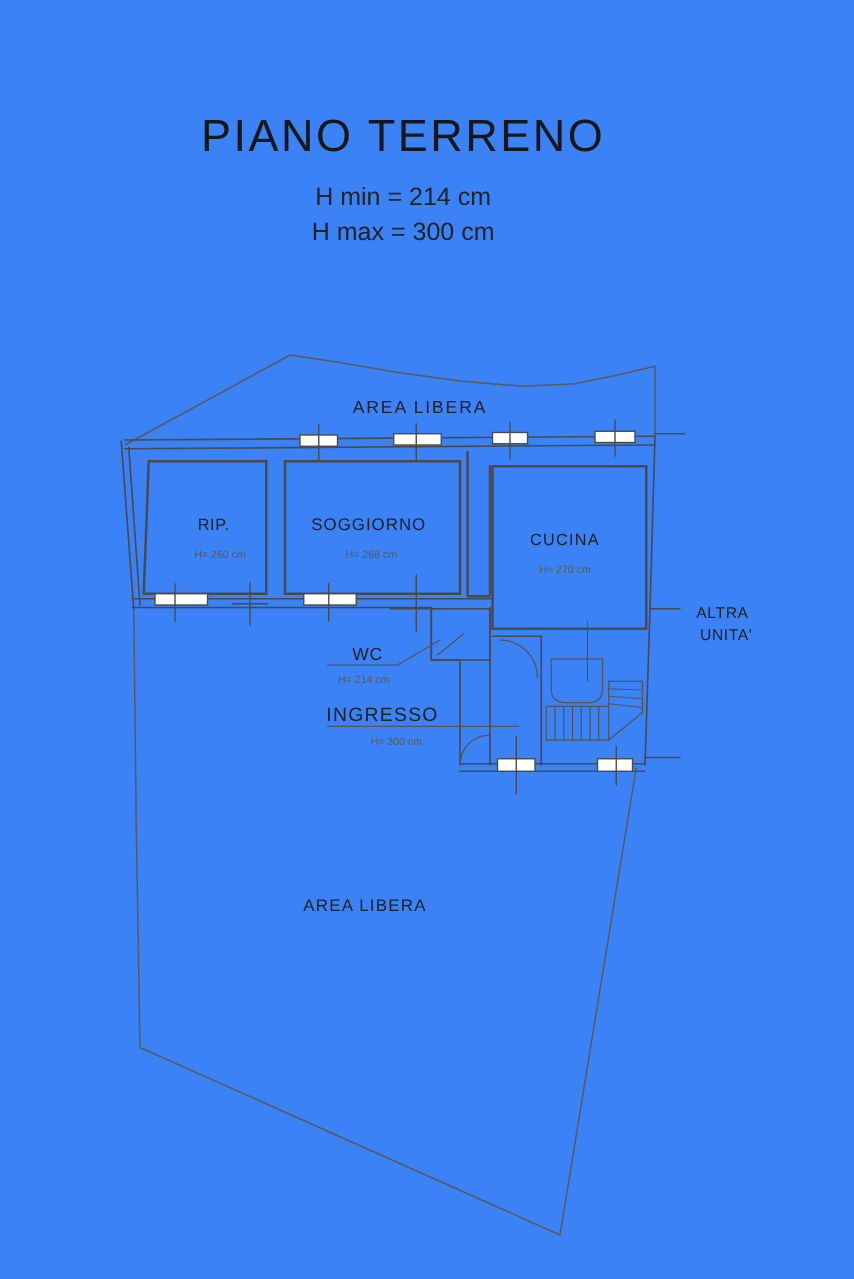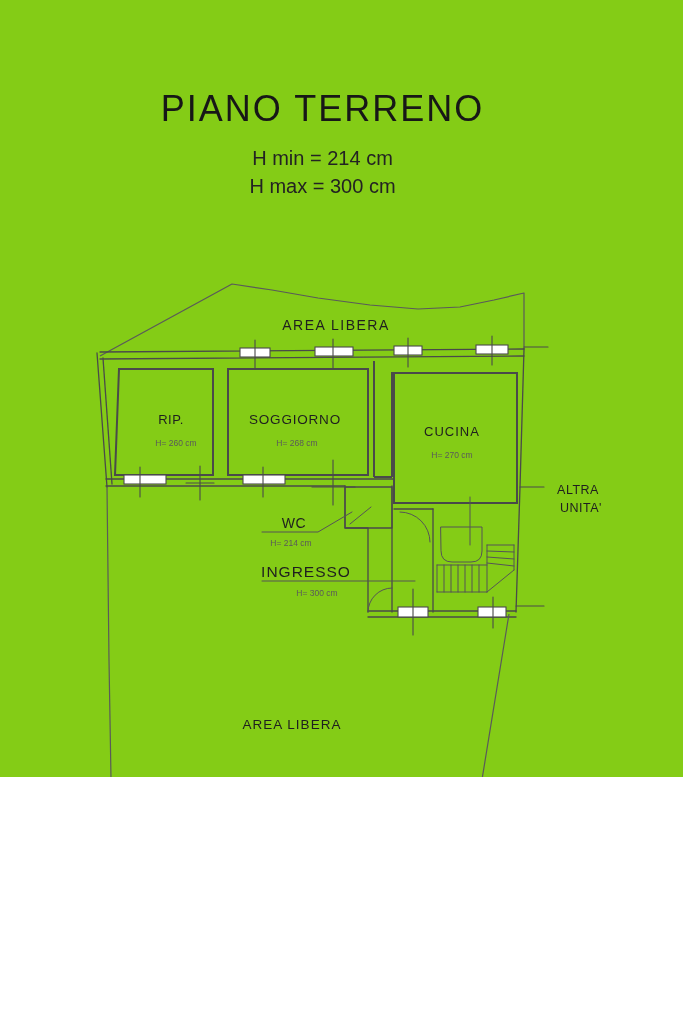--- a/index.html
+++ b/index.html
@@ -1,20 +1,20 @@
 <!DOCTYPE html>
 <html><head>
 <meta charset="utf-8">
 <style>
   html, body { margin: 0; padding: 0; background: #ffffff; }
   #page {
     position: relative;
     width: 683px;
-    height: 777px;
-    background: #84cc16;
+    height: 1023px;
+    background: #3b82f6;
     font-family: "Liberation Sans", sans-serif;
     overflow: hidden;
   }
   #title-block {
     position: absolute;
     top: 88px;
     left: 0;
     width: 683px;
     text-align: center;
     transform: translateX(-19px);

